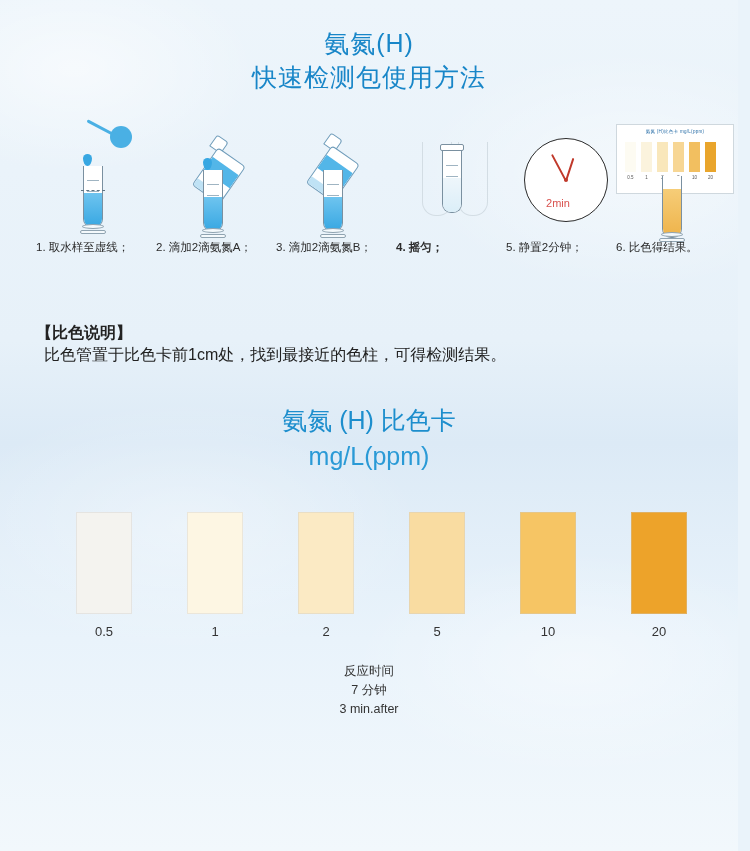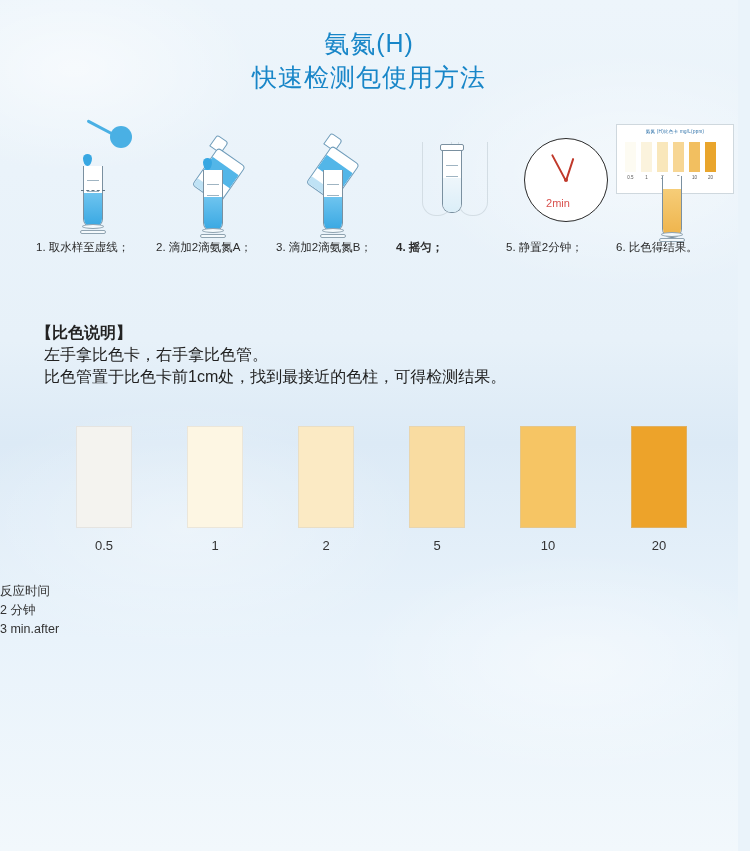--- a/index.html
+++ b/index.html
@@ -372,22 +372,22 @@
   }
   .swatch-label {
     position: absolute;
     top: 112px;
     width: 56px;
     text-align: center;
     font-size: 13px;
     color: #333;
   }
   .footer-note {
-    margin-top: 16px;
-    text-align: left;
+    margin-top: 10px;
+    text-align: center;
     color: #333;
     font-size: 12.5px;
     line-height: 19px;
   }
 </style>
 </head>
 <body>
 
 <div class="page">
 
@@ -517,26 +517,29 @@
               <div class="base"></div>
           </div>
         </div>
         <div class="step-caption">6. 比色得结果。</div>
       </div>
 
     </div>
 
     <div class="notes">
       <div class="note-title">【比色说明】</div>
-      <div class="note-line">左手拿比色卡，右手拿比色管。</div>
       <div class="note-line">比色管置于比色卡前1cm处，找到最接近的色柱，可得检测结果。</div>
     </div>
   </div>
 
   <div class="bottom-section">
+    <div class="card-title">
+      <div>氨氮 (H) 比色卡</div>
+      <div class="unit">mg/L(ppm)</div>
+    </div>
 
     <div class="swatch-row">
       <div class="swatch" style="left:76px;  background:#f4f3ef;"></div>
       <div class="swatch-label" style="left:76px;">0.5</div>
 
       <div class="swatch" style="left:187px; background:#fdf6e3;"></div>
       <div class="swatch-label" style="left:187px;">1</div>
 
       <div class="swatch" style="left:298px; background:#fbeac4;"></div>
       <div class="swatch-label" style="left:298px;">2</div>
@@ -546,18 +549,18 @@
 
       <div class="swatch" style="left:520px; background:#f6c564;"></div>
       <div class="swatch-label" style="left:520px;">10</div>
 
       <div class="swatch" style="left:631px; background:#eda32a;"></div>
       <div class="swatch-label" style="left:631px;">20</div>
     </div>
 
     <div class="footer-note">
       <div>反应时间</div>
-      <div>2 分钟</div>
+      <div>7 分钟</div>
       <div>3 min.after</div>
     </div>
   </div>
 
 </div>
 
 </body></html>

